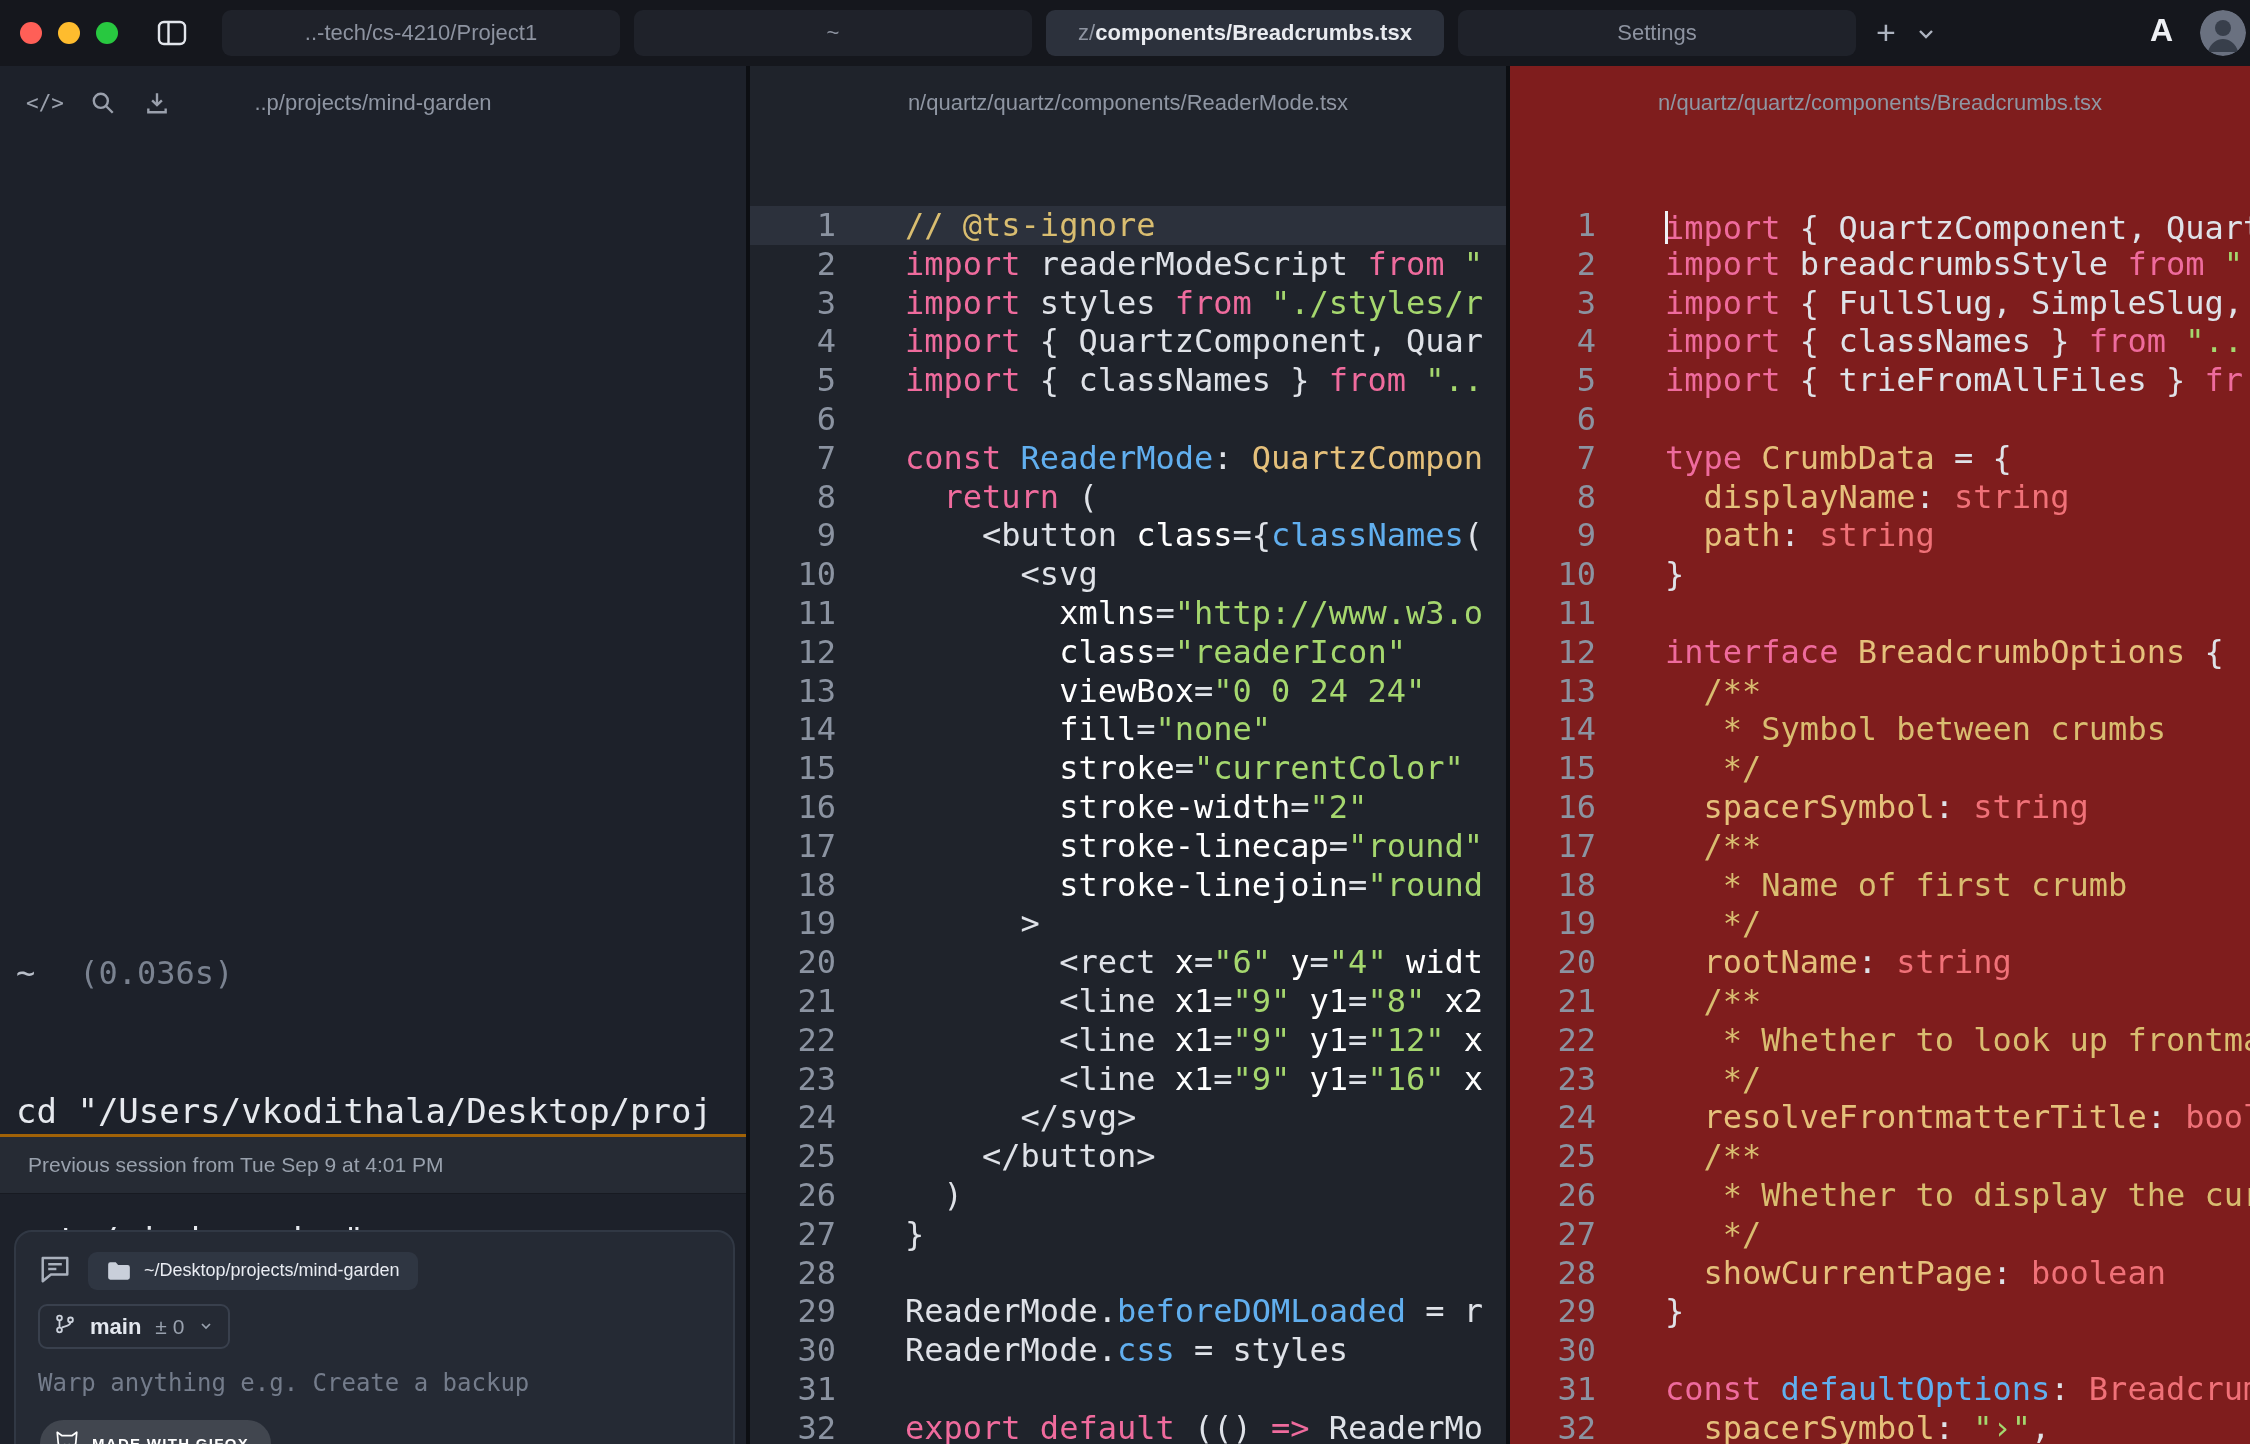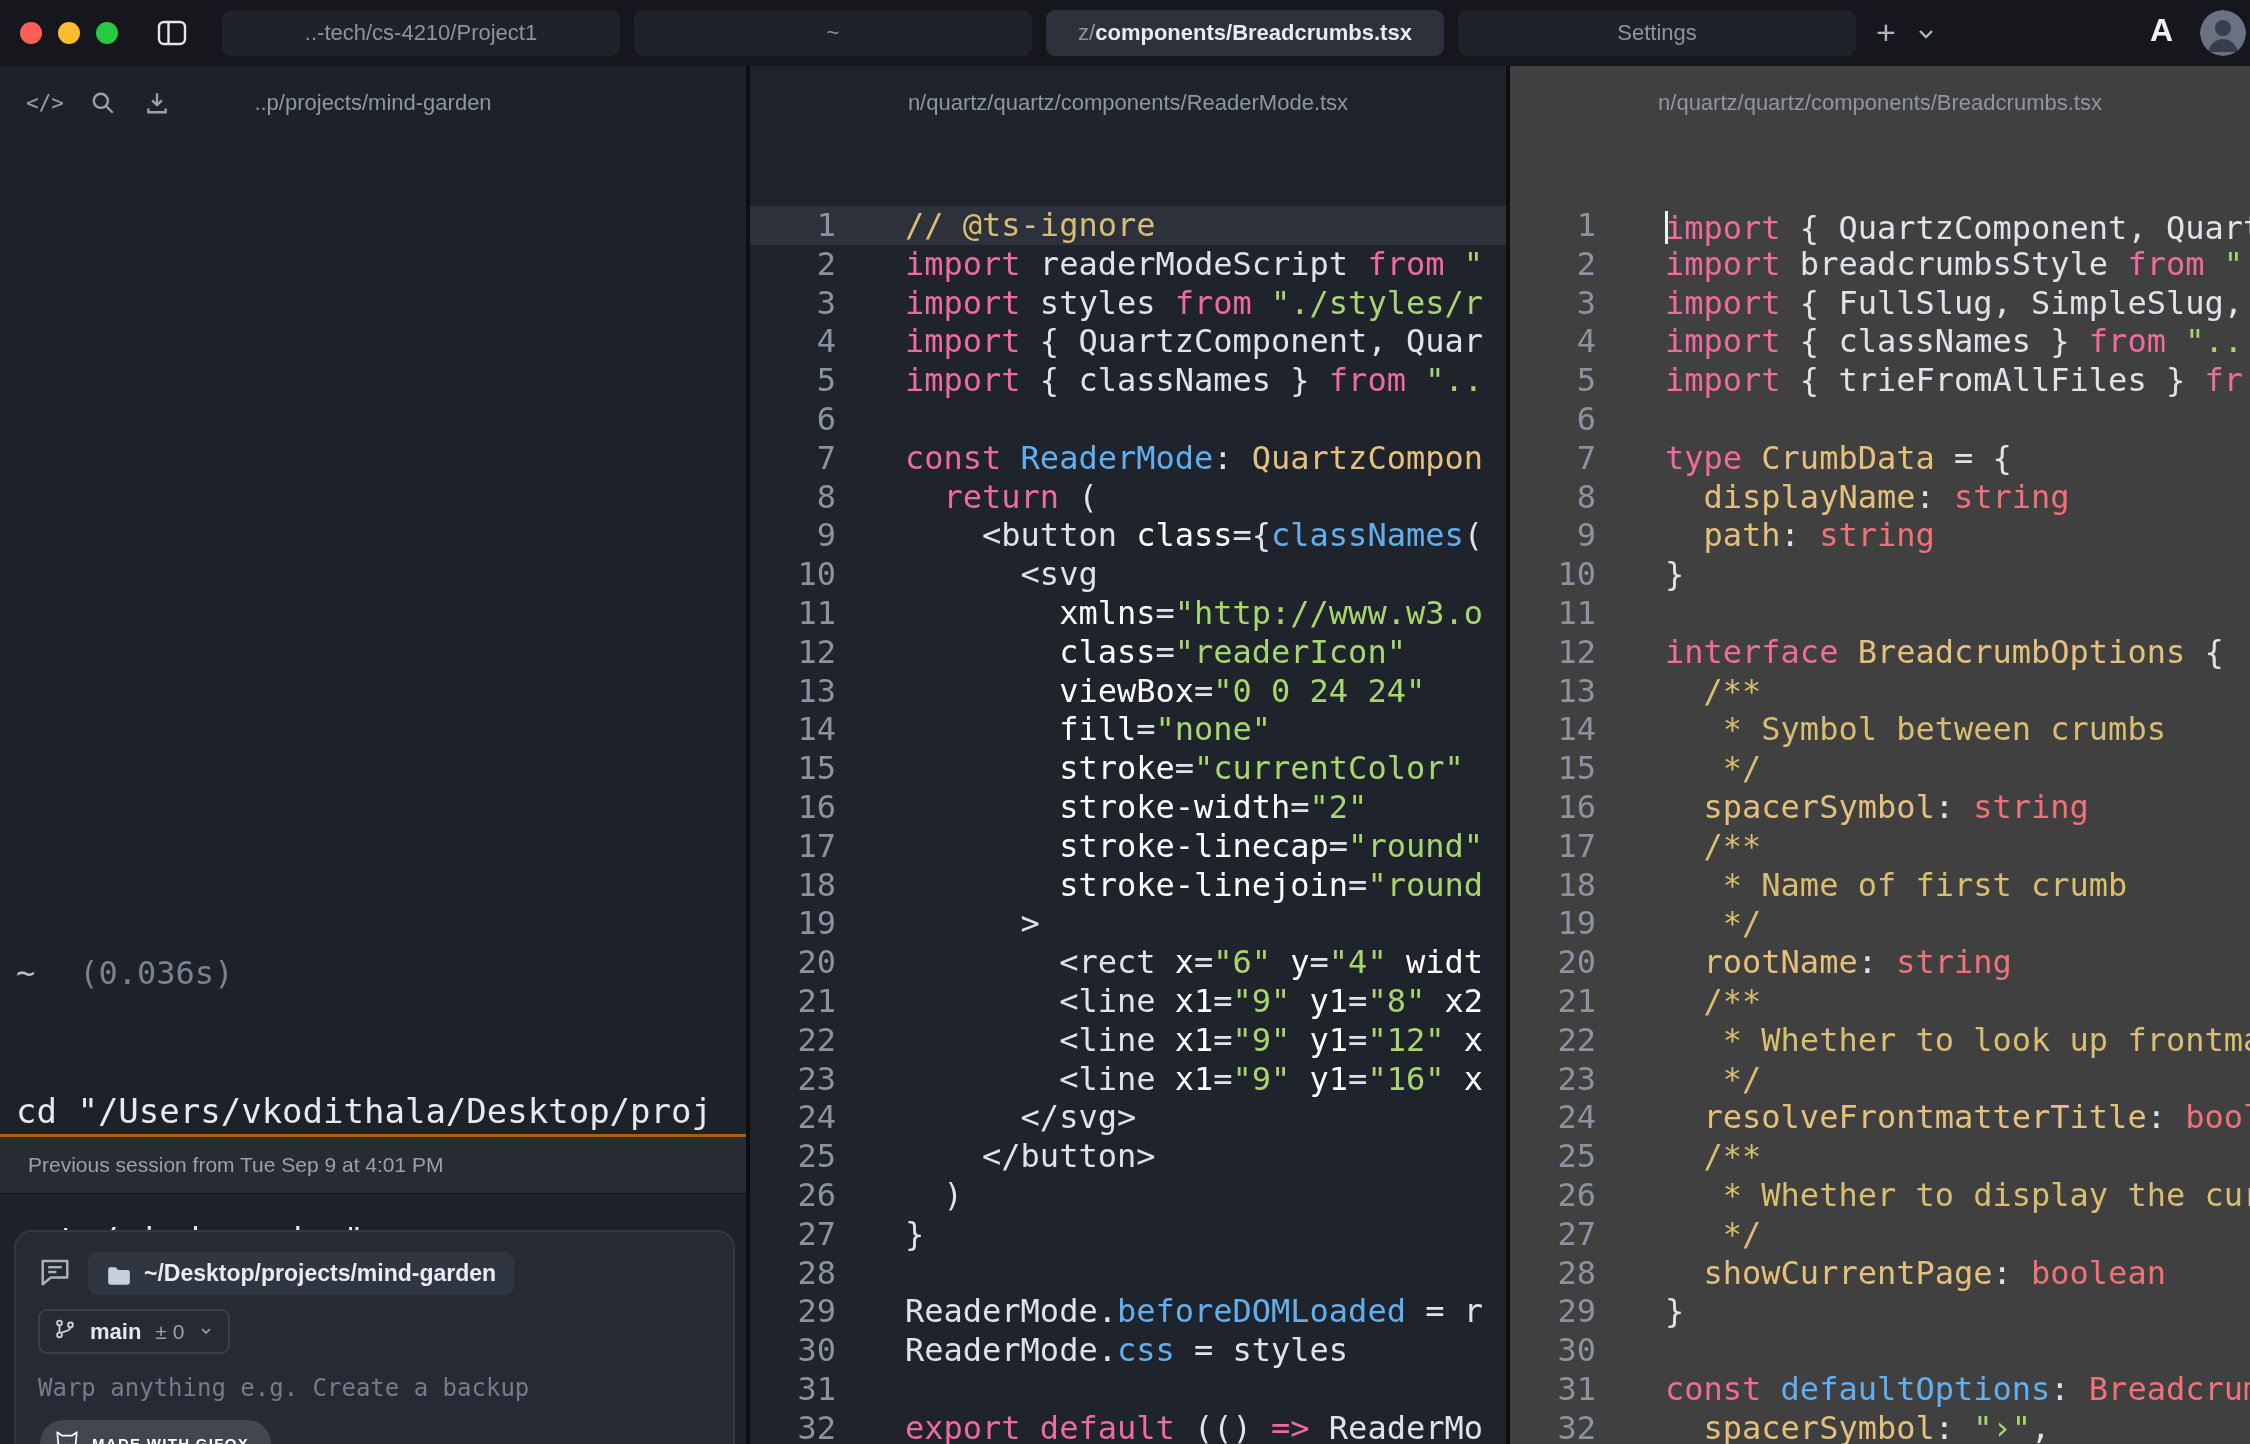--- a/index.html
+++ b/index.html
@@ -18,21 +18,21 @@
   .tab .dim{color:#8d93a0}
   .newtab{position:absolute;left:1866px;top:8px;width:40px;height:48px;display:flex;align-items:center;justify-content:center;font-size:34px;color:#aeb4c0}
   .tab-chevron{position:absolute;left:1914px;top:22px;color:#aeb4c0}
   .app-logo{position:absolute;left:2150px;top:12px;font-size:32px;font-weight:800;color:#eef0f4}
   .avatar{position:absolute;left:2200px;top:10px;width:46px;height:46px;border-radius:50%;overflow:hidden}
 
   
   .pane{position:absolute;top:66px;bottom:0;overflow:hidden}
   #pane-left{left:0;width:746px;background:#1d212a}
   #pane-mid{left:750px;width:756px;background:#1f232b}
-  #pane-right{left:1510px;width:740px;background:#404040}
+  #pane-right{left:1510px;width:740px;background:#7f1d1d}
   .pane-header{position:relative;height:74px;display:flex;align-items:center;justify-content:center;font-size:22px;color:#8f96a3;white-space:nowrap}
   .header-icons{position:absolute;left:26px;top:0;height:74px;display:flex;align-items:center;gap:24px;color:#9aa0ac}
   .hicon{display:flex;align-items:center;justify-content:center;min-width:30px;height:30px}
   .mono-glyph{font-family:"DejaVu Sans Mono",monospace}
 
   
   .code{position:absolute;top:140px;left:0;right:0;bottom:0;font-family:"DejaVu Sans Mono",monospace;font-size:32px;line-height:38.8px;overflow:hidden}
   .code-line{display:flex;white-space:pre;height:38.8px}
   .code-line.hl{background:#2c313c}
   .ln{flex:0 0 86px;text-align:right;color:#8b93a1}
@@ -47,21 +47,21 @@
   .tk-c{color:#d9bd70}
   .cursor{display:inline-block;width:3px;height:33px;background:#eef1f5;margin-right:-3px;transform:translateY(5px)}
 
   
   .term-prompt-row{position:absolute;left:16px;top:888px;display:flex;gap:44px;font-family:"DejaVu Sans Mono",monospace;font-size:32px;color:#b9bfc9}
   .term-duration{color:#7a8290}
   .term-command{position:absolute;left:16px;top:938px;width:716px;font-family:"DejaVu Sans Mono",monospace;font-size:34px;line-height:43px;color:#e6e9ee;white-space:pre}
   .session-band{position:absolute;left:0;right:0;top:1068px;height:60px;background:#262b34;border-top:3px solid #a16207;border-bottom:1px solid #171a21;display:flex;align-items:center;padding-left:28px;font-size:21px;color:#99a1ad}
   .input-card{position:absolute;left:14px;top:1164px;width:721px;height:330px;background:#252a34;border:2px solid #313844;border-radius:18px;padding:20px 22px}
   .card-row1{display:flex;align-items:center;gap:16px}
-  .chip{display:inline-flex;align-items:flex-end;gap:12px;background:#2f3642;border-radius:9px;padding:8px 18px;font-size:23px;font-weight:700;color:#e9ecf2}
+  .chip{display:inline-flex;align-items:flex-start;gap:12px;background:#2f3642;border-radius:9px;padding:8px 18px;font-size:18px;font-weight:400;color:#e9ecf2}
   .git-pill{margin-top:14px;display:inline-flex;align-items:center;gap:14px;border:2px solid #39404d;border-radius:9px;padding:6px 14px;font-size:21px;color:#99a1ae}
   .git-branch{font-size:22px;font-weight:600;color:#e3e7ee}
   .term-input{display:block;margin-top:20px;width:100%;background:transparent;border:none;outline:none;font-family:"DejaVu Sans Mono",monospace;font-size:24px;color:#c7ccd6}
   .term-input::placeholder{color:#747c8b}
   .gifox{position:absolute;left:40px;top:1354px;height:47px;display:flex;align-items:center;gap:12px;background:#41464f;border-radius:24px;padding:0 22px 0 14px;color:#ffffff;font-size:15px;font-weight:700;letter-spacing:1.3px;z-index:5;white-space:nowrap}
 </style>
 </head>
 <body>
 
 <div class="titlebar">

